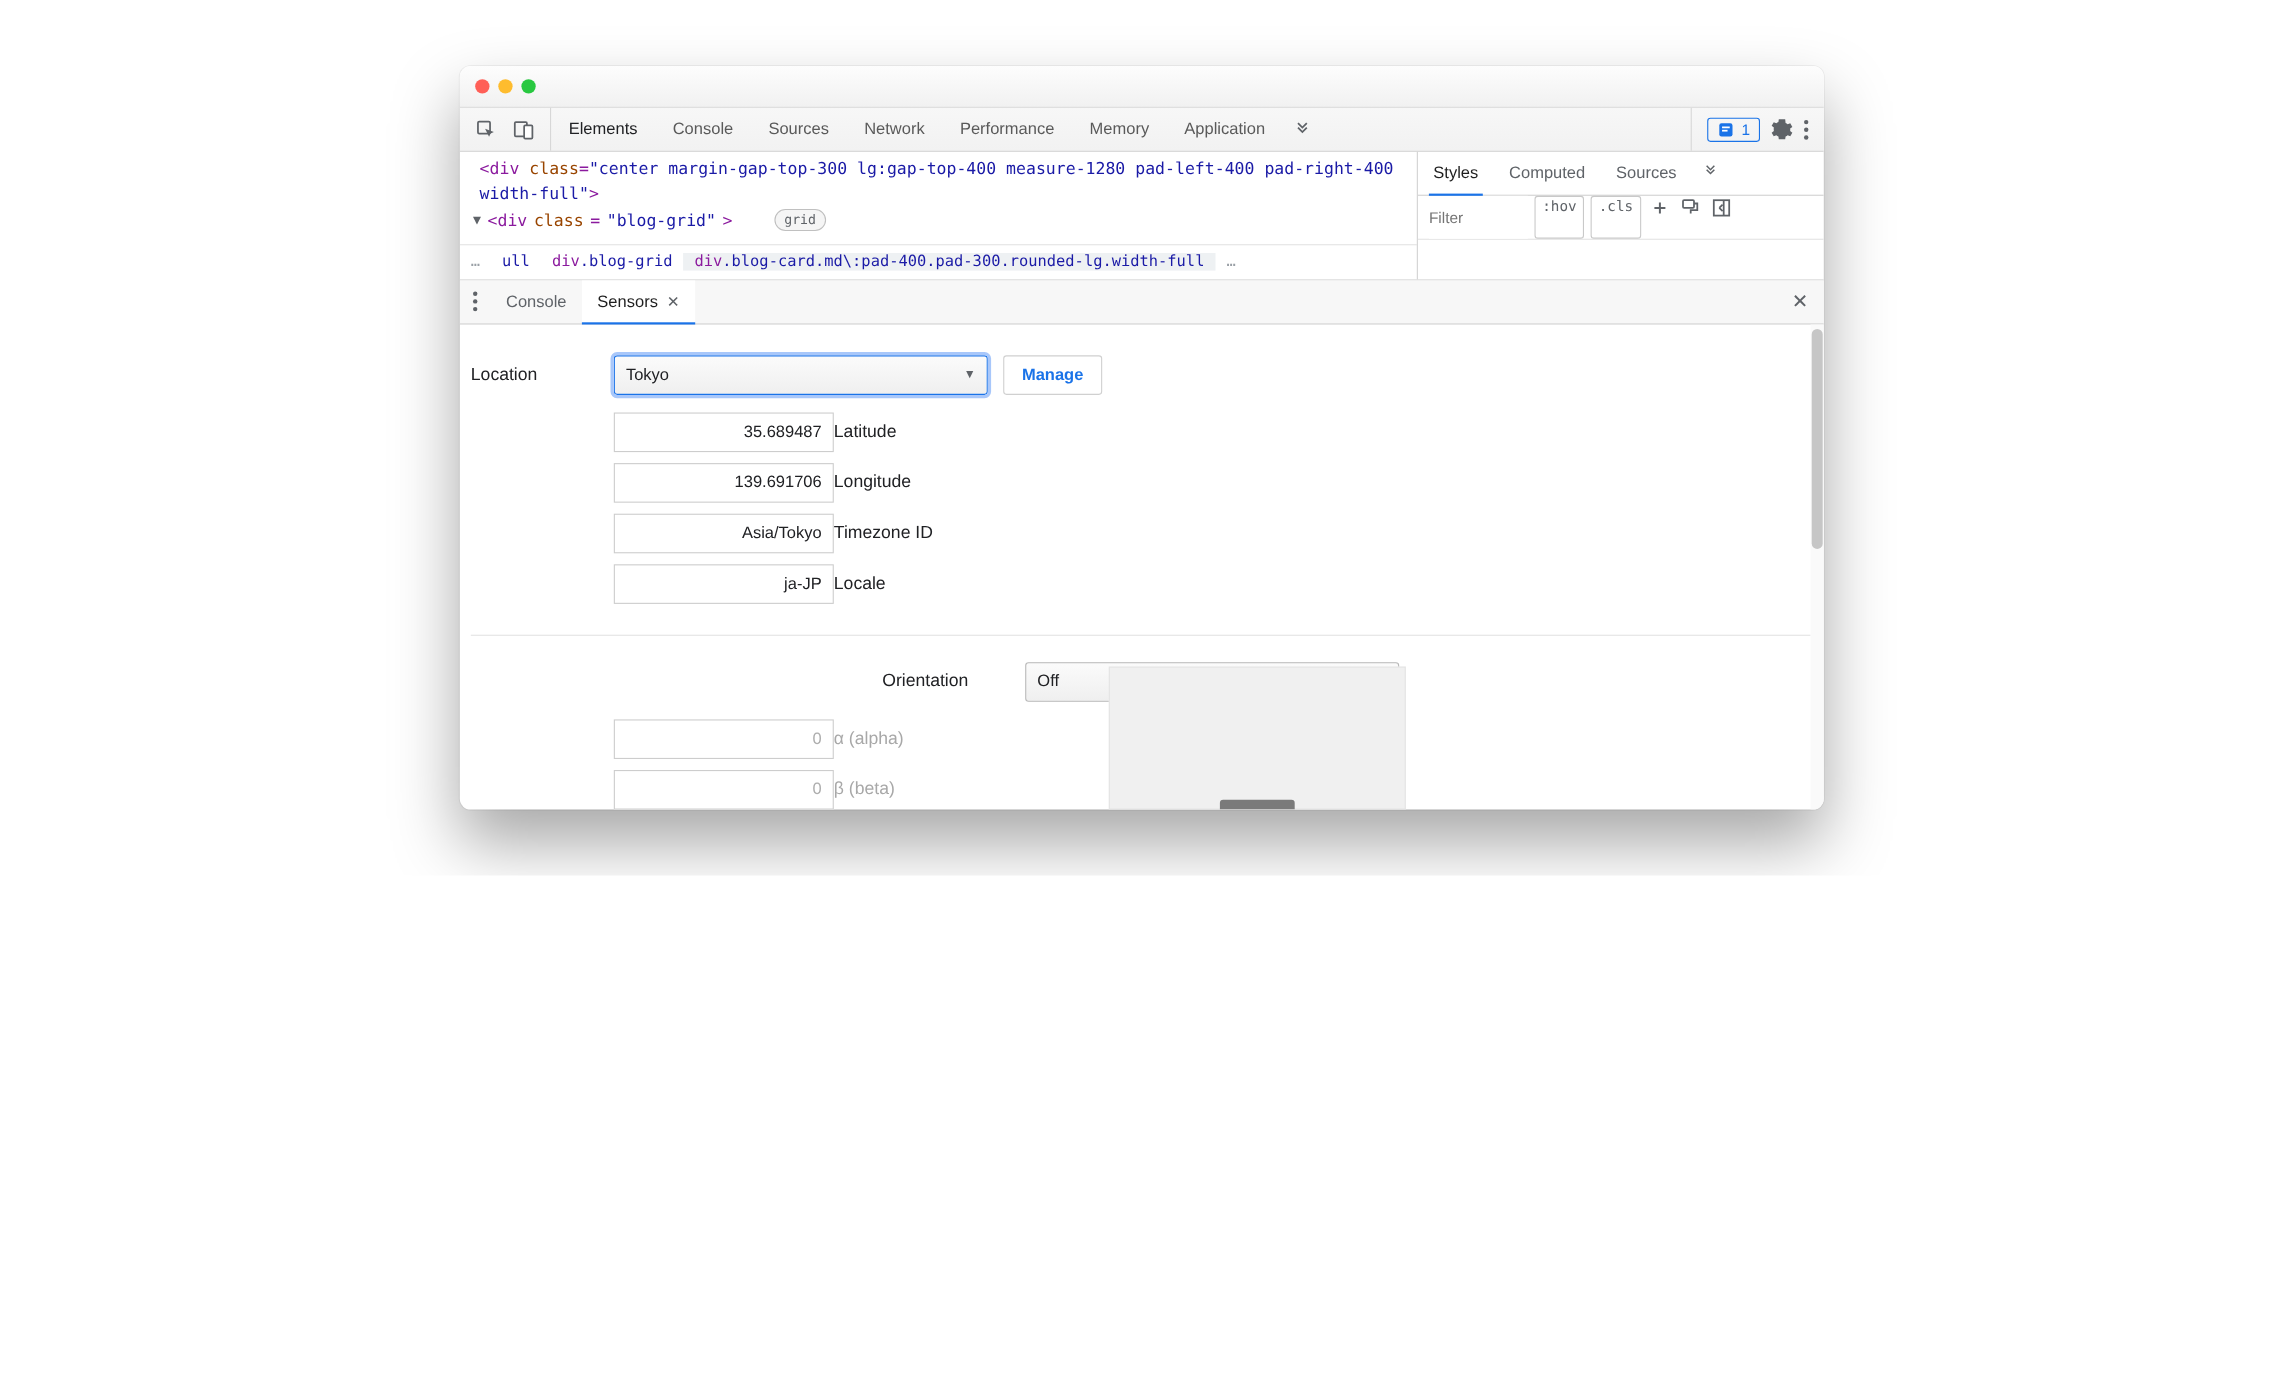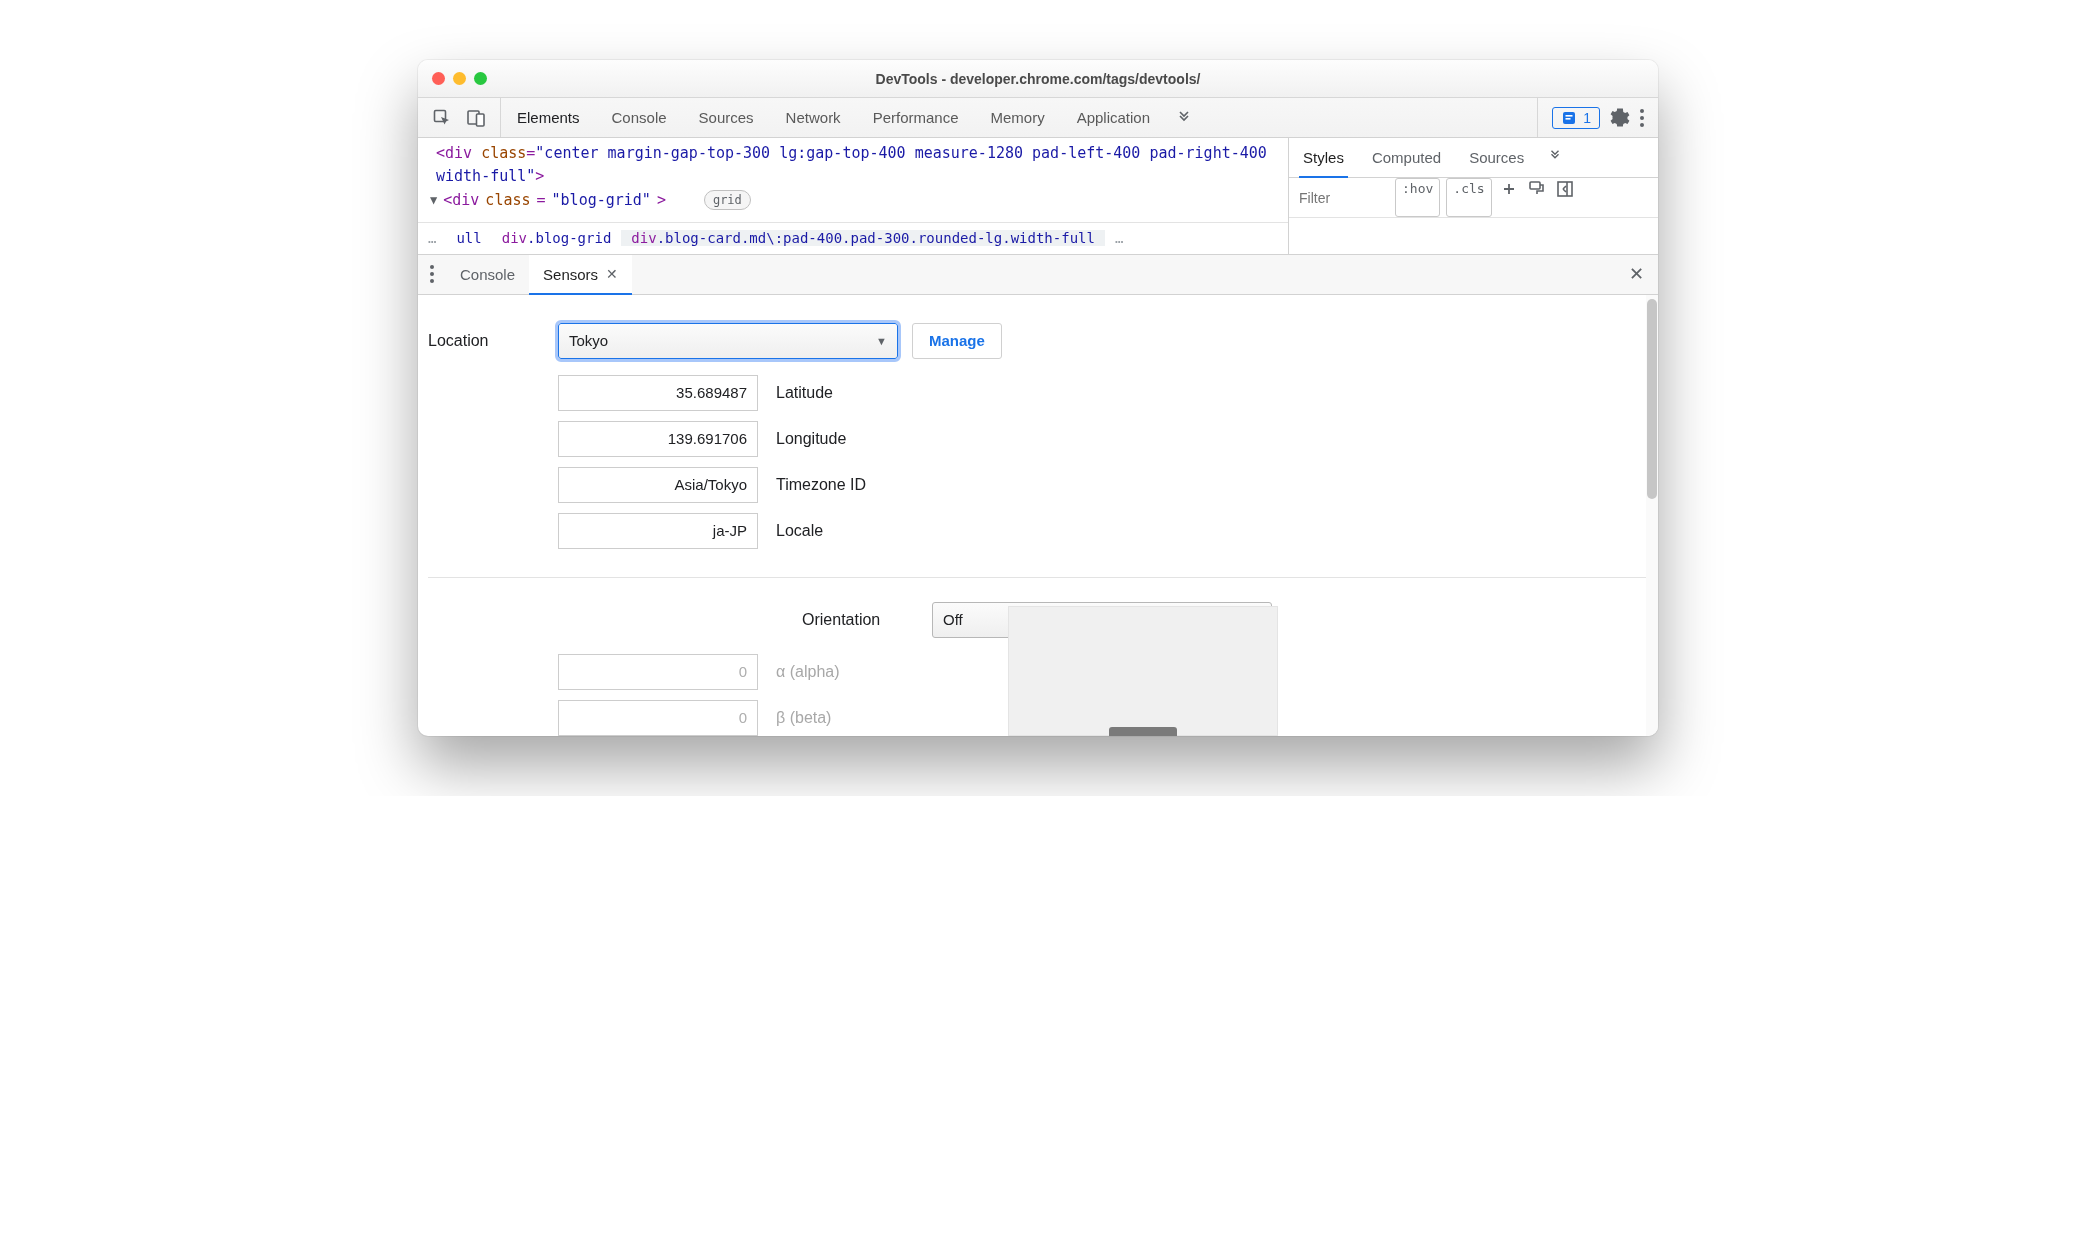--- a/index.html
+++ b/index.html
@@ -150,21 +150,21 @@
   .manage-btn {
     margin-left:14px; height:36px; padding:0 16px; border:1px solid #d0d0d0; background:#fff;
     color:#1a73e8; font-weight:600; font-size:15px; border-radius:3px;
   }
   .fieldrow { display:flex; align-items:center; padding-left:130px; margin-top:10px; }
   .numfield {
     width:200px; height:36px; border:1px solid #cdcdcd; text-align:right; padding:0 10px;
     font-size:15px; color:#202124; outline:none; background:#fff;
   }
   .numfield.dis { color:#aeaeae; }
-  .fieldlabel { margin-left:18px; font-size:16px; color:#202124; }
+  .fieldlabel { font-size:16px; color:#202124; }
   .fieldlabel.dis { color:#a8a8a8; }
   .divider { height:1px; background:#e3e3e3; margin:28px 0 18px; }
   .orientation-preview {
     width:270px; height:130px; background:#f0f0f0; border:1px solid #e4e4e4;
     position:absolute; left:590px; bottom:0;
   }
   .orientation-preview .notch {
     position:absolute; left:50%; bottom:-1px; transform:translateX(-50%);
     width:68px; height:9px; background:#7a7a7a; border-radius:3px 3px 0 0;
   }
@@ -173,21 +173,20 @@
 <body>
 
 <div class="window">
 
   <div class="titlebar">
     <div class="traffic">
       <span class="tl-close"></span>
       <span class="tl-min"></span>
       <span class="tl-max"></span>
     </div>
-    <div class="titlebar-title">DevTools - developer.chrome.com/tags/devtools/</div>
   </div>
 
   <div class="toolbar">
     <div class="left-icons">
       <span class="icon">
         <svg width="20" height="20" viewBox="0 0 20 20" fill="none" stroke="#5f6368" stroke-width="1.6">
             <rect x="2.5" y="2.5" width="11" height="11" rx="1.2"></rect>
             <path d="M9 9 l8 3 -3 1.4 -1.4 3 z" fill="#5f6368" stroke="none"></path>
           </svg>
       </span>

